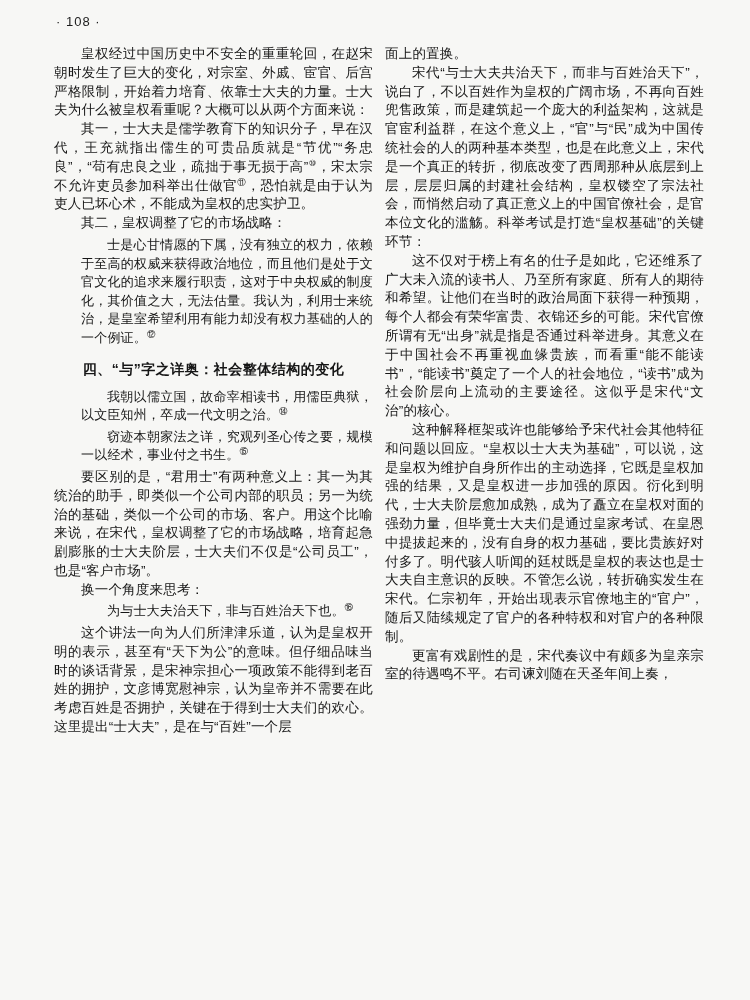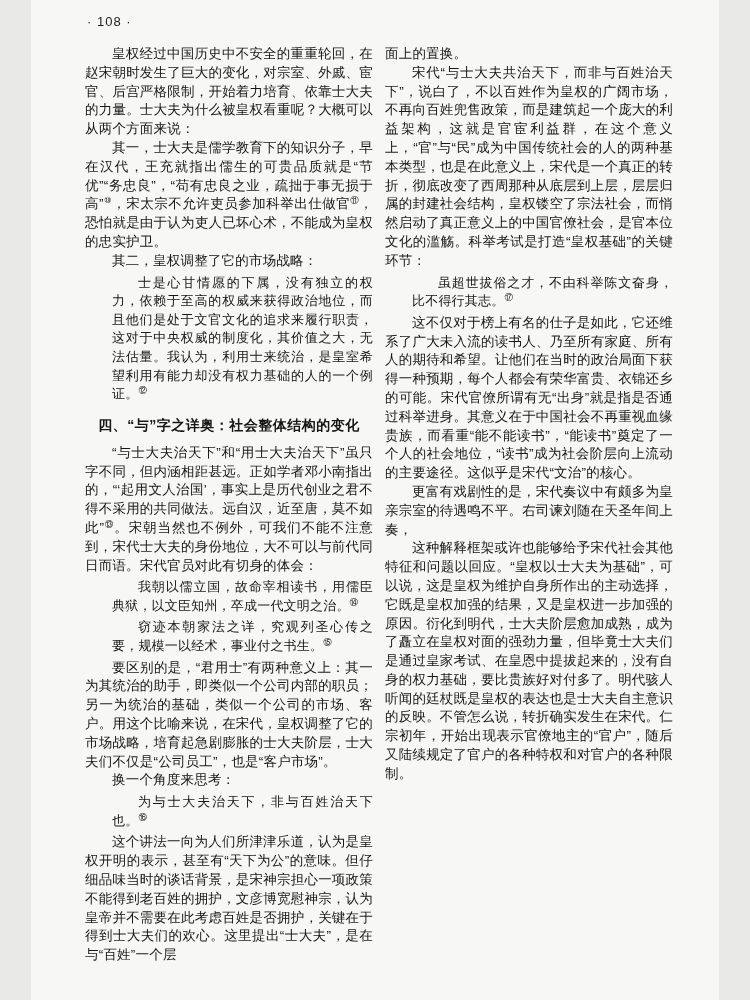--- a/index.html
+++ b/index.html
@@ -1,18 +1,18 @@
 <!DOCTYPE html>
 <html><head>
 <meta charset="utf-8">
 <style>
   html,body { margin:0; padding:0; background:#e9e9e7; }
   .page {
     position:relative;
-    width:688px; height:1000px;
+    width:750px; height:1000px;
     margin:0 auto;
     background:#f7f7f5;
     box-sizing:border-box;
     padding:12px 46px 8px 54px;
     overflow:hidden;
     font-family:"Liberation Sans","DejaVu Sans",sans-serif;
     color:#161616;
   }
   .page-number {
     font-size:13px;
@@ -57,32 +57,30 @@
   <div class="page-number">· 108 ·</div>
 
   <div class="columns">
 
     <div class="column">
       <p class="para flow">皇权经过中国历史中不安全的重重轮回，在赵宋朝时发生了巨大的变化，对宗室、外戚、宦官、后宫严格限制，开始着力培育、依靠士大夫的力量。士大夫为什么被皇权看重呢？大概可以从两个方面来说：</p>
       <p class="para flow">其一，士大夫是儒学教育下的知识分子，早在汉代，王充就指出儒生的可贵品质就是“节优”“务忠良”，“苟有忠良之业，疏拙于事无损于高”<sup class="fn">⑩</sup>，宋太宗不允许吏员参加科举出仕做官<sup class="fn">⑪</sup>，恐怕就是由于认为吏人已坏心术，不能成为皇权的忠实护卫。</p>
       <p class="para flow">其二，皇权调整了它的市场战略：</p>
       <p class="bquote flow">士是心甘情愿的下属，没有独立的权力，依赖于至高的权威来获得政治地位，而且他们是处于文官文化的追求来履行职责，这对于中央权威的制度化，其价值之大，无法估量。我认为，利用士来统治，是皇室希望利用有能力却没有权力基础的人的一个例证。<sup class="fn">⑫</sup></p>
       <h2 class="para heading flow">四、“与”字之详奥：社会整体结构的变化</h2>
-      <p class="para flow">“与士大夫治天下”和“用士大夫治天下”虽只字不同，但内涵相距甚远。正如学者邓小南指出的，“‘起用文人治国’，事实上是历代创业之君不得不采用的共同做法。远自汉，近至唐，莫不如此”<sup class="fn">⑬</sup>。宋朝当然也不例外，可我们不能不注意到，宋代士大夫的身份地位，大不可以与前代同日而语。宋代官员对此有切身的体会：</p>
       <p class="bquote flow">我朝以儒立国，故命宰相读书，用儒臣典狱，以文臣知州，卒成一代文明之治。<sup class="fn">⑭</sup></p>
       <p class="bquote flow">窃迹本朝家法之详，究观列圣心传之要，规模一以经术，事业付之书生。<sup class="fn">⑮</sup></p>
       <p class="para flow">要区别的是，“君用士”有两种意义上：其一为其统治的助手，即类似一个公司内部的职员；另一为统治的基础，类似一个公司的市场、客户。用这个比喻来说，在宋代，皇权调整了它的市场战略，培育起急剧膨胀的士大夫阶层，士大夫们不仅是“公司员工”，也是“客户市场”。</p>
       <p class="para flow">换一个角度来思考：</p>
       <p class="bquote flow">为与士大夫治天下，非与百姓治天下也。<sup class="fn">⑯</sup></p>
       <p class="para flow">这个讲法一向为人们所津津乐道，认为是皇权开明的表示，甚至有“天下为公”的意味。但仔细品味当时的谈话背景，是宋神宗担心一项政策不能得到老百姓的拥护，文彦博宽慰神宗，认为皇帝并不需要在此考虑百姓是否拥护，关键在于得到士大夫们的欢心。这里提出“士大夫”，是在与“百姓”一个层</p>
     </div>
 
     <div class="column">
       <p class="para no-indent flow">面上的置换。</p>
       <p class="para flow">宋代“与士大夫共治天下，而非与百姓治天下”，说白了，不以百姓作为皇权的广阔市场，不再向百姓兜售政策，而是建筑起一个庞大的利益架构，这就是官宦利益群，在这个意义上，“官”与“民”成为中国传统社会的人的两种基本类型，也是在此意义上，宋代是一个真正的转折，彻底改变了西周那种从底层到上层，层层归属的封建社会结构，皇权镂空了宗法社会，而悄然启动了真正意义上的中国官僚社会，是官本位文化的滥觞。科举考试是打造“皇权基础”的关键环节：</p>
-      <p class="bquote flow">虽超世拔俗之才，不由科举陈文奋身，比不得行其志。<sup class="fn">⑰</sup></p>
       <p class="para flow">这不仅对于榜上有名的仕子是如此，它还维系了广大未入流的读书人、乃至所有家庭、所有人的期待和希望。让他们在当时的政治局面下获得一种预期，每个人都会有荣华富贵、衣锦还乡的可能。宋代官僚所谓有无“出身”就是指是否通过科举进身。其意义在于中国社会不再重视血缘贵族，而看重“能不能读书”，“能读书”奠定了一个人的社会地位，“读书”成为社会阶层向上流动的主要途径。这似乎是宋代“文治”的核心。</p>
+      <p class="para flow">这种解释框架或许也能够给予宋代社会其他特征和问题以回应。“皇权以士大夫为基础”，可以说，这是皇权为维护自身所作出的主动选择，它既是皇权加强的结果，又是皇权进一步加强的原因。衍化到明代，士大夫阶层愈加成熟，成为了矗立在皇权对面的强劲力量，但毕竟士大夫们是通过皇家考试、在皇恩中提拔起来的，没有自身的权力基础，要比贵族好对付多了。明代骇人听闻的廷杖既是皇权的表达也是士大夫自主意识的反映。不管怎么说，转折确实发生在宋代。仁宗初年，开始出现表示官僚地主的“官户”，随后又陆续规定了官户的各种特权和对官户的各种限制。</p>
       <p class="para flow">更富有戏剧性的是，宋代奏议中有颇多为皇亲宗室的待遇鸣不平。右司谏刘随在天圣年间上奏，</p>
-      <p class="para flow">这种解释框架或许也能够给予宋代社会其他特征和问题以回应。“皇权以士大夫为基础”，可以说，这是皇权为维护自身所作出的主动选择，它既是皇权加强的结果，又是皇权进一步加强的原因。衍化到明代，士大夫阶层愈加成熟，成为了矗立在皇权对面的强劲力量，但毕竟士大夫们是通过皇家考试、在皇恩中提拔起来的，没有自身的权力基础，要比贵族好对付多了。明代骇人听闻的廷杖既是皇权的表达也是士大夫自主意识的反映。不管怎么说，转折确实发生在宋代。仁宗初年，开始出现表示官僚地主的“官户”，随后又陆续规定了官户的各种特权和对官户的各种限制。</p>
     </div>
 
   </div>
 </div>
 
 </body></html>

